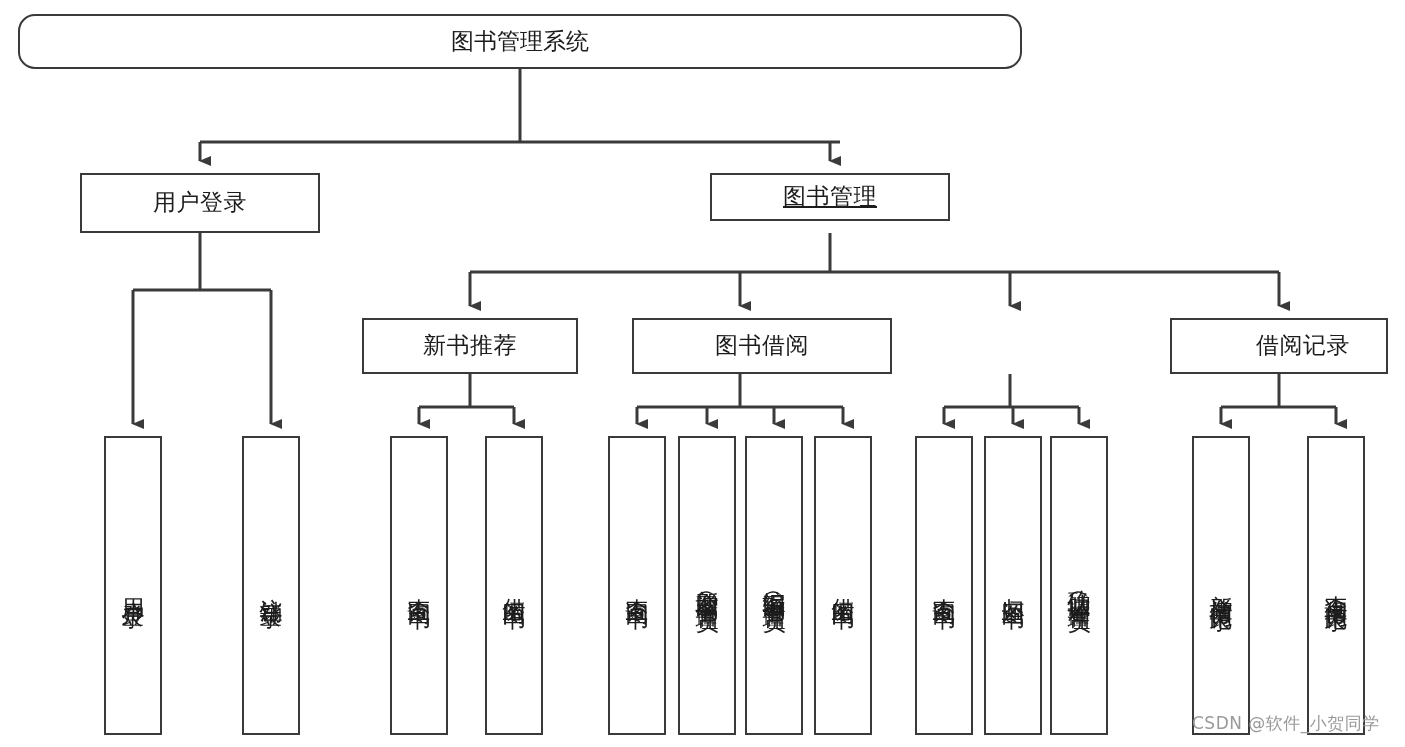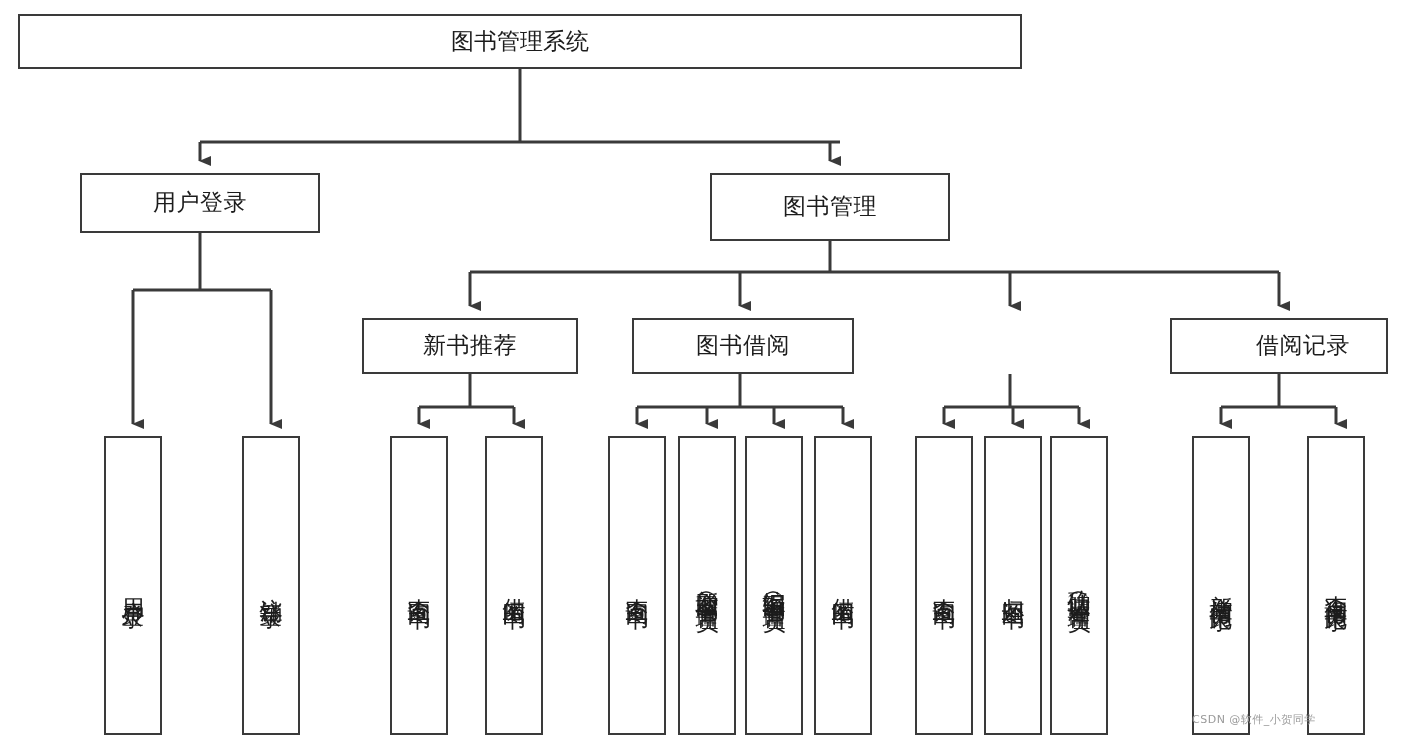--- a/index.html
+++ b/index.html
@@ -55,21 +55,21 @@
     white-space: nowrap;
     color: #1c1c1c;
   }
   .htext {
     white-space: nowrap;
   }
   .watermark {
     position: absolute;
     left: 1192px;
     top: 712px;
-    font-size: 11px;
+    font-size: 17px;
     color: #9a9a9a;
     white-space: nowrap;
     letter-spacing: 0.5px;
   }
 </style>
 </head>
 <body>
 
 <div id="canvas">
 
@@ -116,35 +116,35 @@
       <path d="M1013,407 L1013,424" marker-end="url(#arw)"></path>
       <path d="M1079,407 L1079,424" marker-end="url(#arw)"></path>
 
       <path d="M1279,374 L1279,407"></path>
       <path d="M1221,407 L1336,407"></path>
       <path d="M1221,407 L1221,424" marker-end="url(#arw)"></path>
       <path d="M1336,407 L1336,424" marker-end="url(#arw)"></path>
     </g>
   </svg>
 
-  <div class="node root" style="left:18px;top:14px;width:1004px;height:55px;">
+  <div class="node root" style="left:18px;top:14px;width:1004px;height:55px;border-radius:17px;">
     <span class="htext">图书管理系统</span>
   </div>
 
   <div class="node horiz" style="left:80px;top:173px;width:240px;height:60px;">
     <span class="htext">用户登录</span>
   </div>
-  <div class="node horiz" style="left:710px;top:173px;width:240px;height:68px;">
+  <div class="node horiz" style="left:710px;top:173px;width:240px;height:48px;text-decoration:underline;">
     <span class="htext">图书管理</span>
   </div>
 
   <div class="node horiz" style="left:362px;top:318px;width:216px;height:56px;text-align:center;">
     <span class="htext">新书推荐</span>
   </div>
-  <div class="node horiz" style="left:632px;top:318px;width:222px;height:56px;">
+  <div class="node horiz" style="left:632px;top:318px;width:260px;height:56px;">
     <span class="htext">图书借阅</span>
   </div>
   <div class="node horiz" style="left:1170px;top:318px;width:218px;height:56px;padding-left:48px;">
     <span class="htext">借阅记录</span>
   </div>
 
   <div class="node leaf" style="left:104px;top:436px;width:58px;height:299px;">
     <span class="vtext">用户登录</span>
   </div>
   <div class="node leaf" style="left:242px;top:436px;width:58px;height:299px;">

